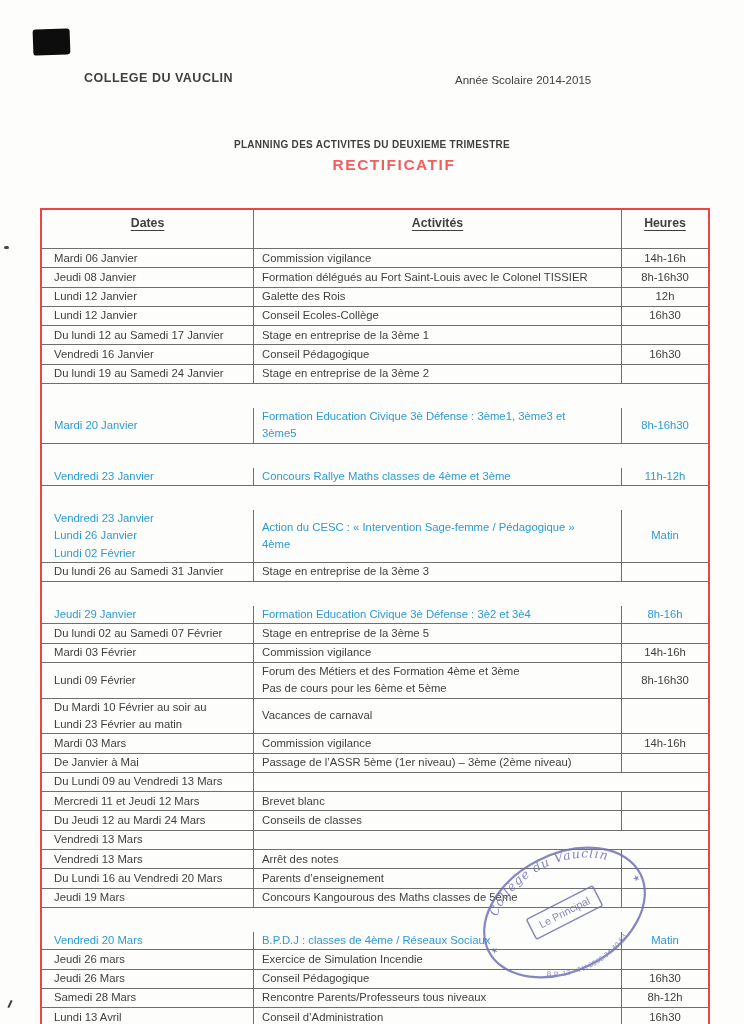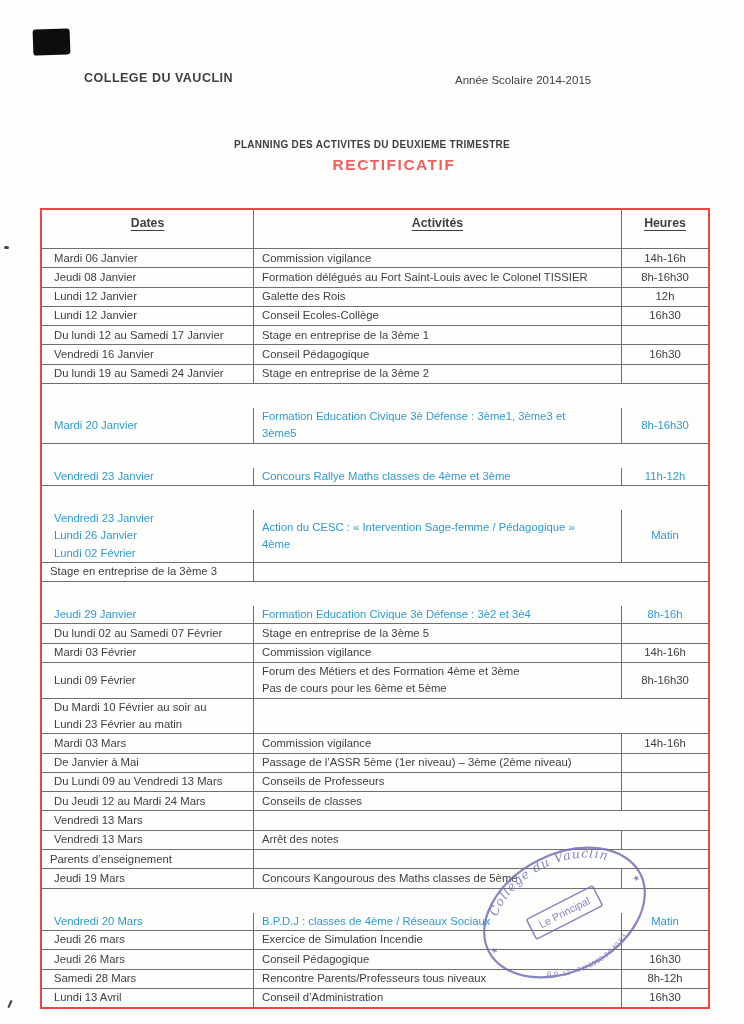--- a/index.html
+++ b/index.html
@@ -121,20 +121,21 @@
           <div class="cell c-hours">11h-12h</div>
         </div>
         <div class="trow hl">
           <div class="cell c-date">Vendredi 23 Janvier
 Lundi 26 Janvier
 Lundi 02 Février</div>
           <div class="cell c-act">Action du CESC : « Intervention Sage-femme / Pédagogique » 4ème</div>
           <div class="cell c-hours">Matin</div>
         </div>
         <div class="trow">
+          <div class="cell c-date">Du lundi 26 au Samedi 31 Janvier</div>
           <div class="cell c-act">Stage en entreprise de la 3ème 3</div>
           <div class="cell c-hours"></div>
         </div>
         <div class="trow hl">
           <div class="cell c-date">Jeudi 29 Janvier</div>
           <div class="cell c-act">Formation Education Civique 3è Défense : 3è2 et 3è4</div>
           <div class="cell c-hours">8h-16h</div>
         </div>
         <div class="trow">
           <div class="cell c-date">Du lundi 02 au Samedi 07 Février</div>
@@ -148,52 +149,58 @@
         </div>
         <div class="trow">
           <div class="cell c-date">Lundi 09 Février</div>
           <div class="cell c-act">Forum des Métiers et des Formation 4ème et 3ème
 Pas de cours pour les 6ème et 5ème</div>
           <div class="cell c-hours">8h-16h30</div>
         </div>
         <div class="trow">
           <div class="cell c-date">Du Mardi 10 Février au soir au
 Lundi 23 Février au matin</div>
+          <div class="cell c-act">Vacances de carnaval</div>
           <div class="cell c-hours"></div>
         </div>
         <div class="trow">
           <div class="cell c-date">Mardi 03 Mars</div>
           <div class="cell c-act">Commission vigilance</div>
           <div class="cell c-hours">14h-16h</div>
         </div>
         <div class="trow">
           <div class="cell c-date">De Janvier à Mai</div>
           <div class="cell c-act">Passage de l’ASSR 5ème (1er niveau) – 3ème (2ème niveau)</div>
           <div class="cell c-hours"></div>
         </div>
         <div class="trow">
           <div class="cell c-date">Du Lundi 09 au Vendredi 13 Mars</div>
-          <div class="cell c-act">Conseils de Professeurs</div>
+          <div class="cell c-hours"></div>
+        </div>
+        <div class="trow">
+          <div class="cell c-date">Mercredi 11 et Jeudi 12 Mars</div>
+          <div class="cell c-act">Brevet blanc</div>
           <div class="cell c-hours"></div>
         </div>
         <div class="trow">
           <div class="cell c-date">Du Jeudi 12 au Mardi 24 Mars</div>
           <div class="cell c-act">Conseils de classes</div>
           <div class="cell c-hours"></div>
         </div>
         <div class="trow">
           <div class="cell c-date">Vendredi 13 Mars</div>
           <div class="cell c-hours"></div>
         </div>
         <div class="trow">
           <div class="cell c-date">Vendredi 13 Mars</div>
           <div class="cell c-act">Arrêt des notes</div>
           <div class="cell c-hours"></div>
         </div>
         <div class="trow">
+          <div class="cell c-date">Du Lundi 16 au Vendredi 20 Mars</div>
           <div class="cell c-act">Parents d’enseignement</div>
           <div class="cell c-hours"></div>
         </div>
         <div class="trow">
           <div class="cell c-date">Jeudi 19 Mars</div>
           <div class="cell c-act">Concours Kangourous des Maths classes de 5ème</div>
           <div class="cell c-hours"></div>
         </div>
         <div class="trow hl">
           <div class="cell c-date">Vendredi 20 Mars</div>

